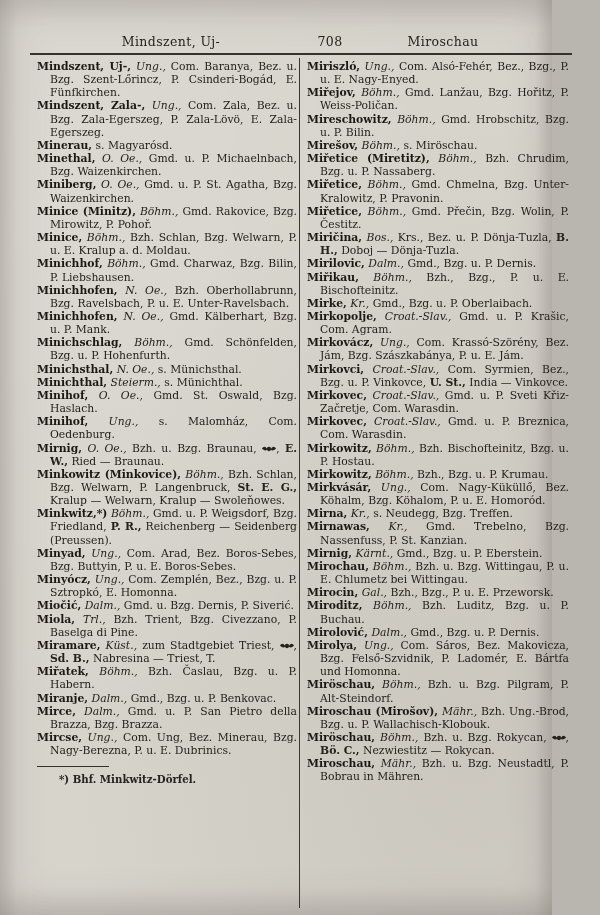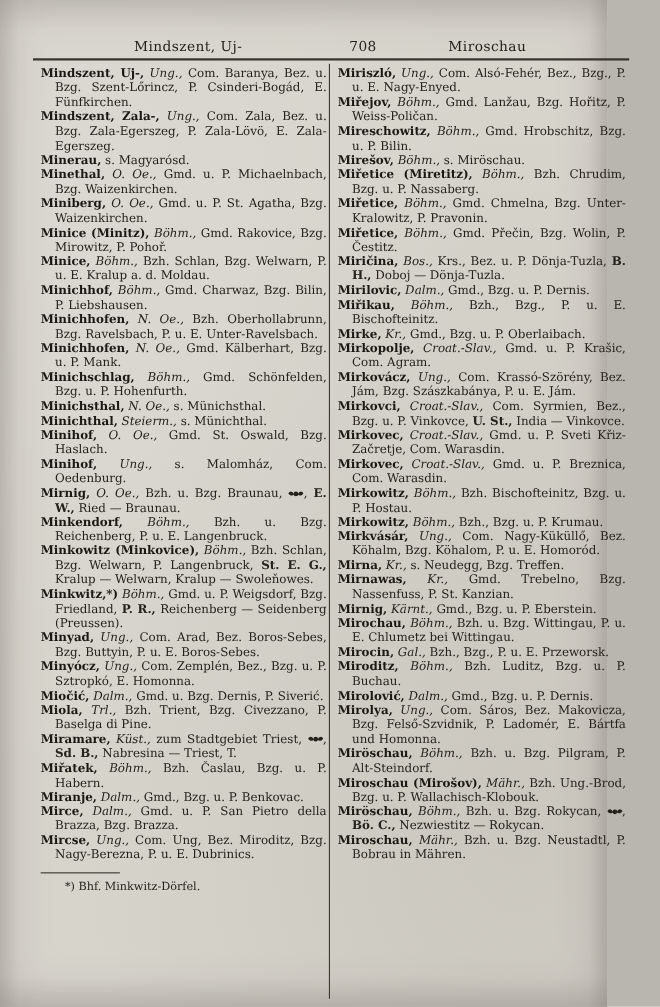--- a/index.html
+++ b/index.html
@@ -30,21 +30,21 @@
   .col-right{left:307px;width:262px;}
   .entry{margin:0;padding-left:13px;text-indent:-13px;}
   .hw{font-weight:bold;color:#1c1914;}
   .it{font-style:italic;}
   .b{font-weight:bold;}
   .r{}
   .ric svg{display:inline-block;vertical-align:-1px;}
   
   .footnote-block{margin-top:9px;}
   .fn-rule{width:72px;height:1.1px;background:#35322b;margin:0 0 6px 0;}
-  .fn-text{margin:0;padding-left:22px;font-size:10.2px;font-weight:normal;text-indent:0;}
+  .fn-text{margin:0;padding-left:22px;font-size:10.2px;font-weight:bold;text-indent:0;}
 </style>
 </head>
 <body>
 
 <div class="page">
 
   <div class="hdr-word hdr-left">Mindszent, Uj-</div>
   <div class="hdr-word hdr-num">708</div>
   <div class="hdr-word hdr-right">Miroschau</div>
   <div class="hdr-rule"></div>
@@ -65,36 +65,35 @@
       <p class="entry"><span class="hw">Minichschlag,</span><span class="it"> Böhm.,</span><span class="r"> Gmd. Schönfelden, Bzg. u. P. Hohenfurth.</span></p>
       <p class="entry"><span class="hw">Minichsthal,</span><span class="it"> N. Oe.,</span><span class="r"> s. Münichsthal.</span></p>
       <p class="entry"><span class="hw">Minichthal,</span><span class="it"> Steierm.,</span><span class="r"> s. Münichthal.</span></p>
       <p class="entry"><span class="hw">Minihof,</span><span class="it"> O. Oe.,</span><span class="r"> Gmd. St. Oswald, Bzg. Haslach.</span></p>
       <p class="entry"><span class="hw">Minihof,</span><span class="it"> Ung.,</span><span class="r"> s. Malomház, Com. Oedenburg.</span></p>
       <p class="entry"><span class="hw">Mirnig,</span><span class="it"> O. Oe.,</span><span class="r"> Bzh. u. Bzg. Braunau, </span><span class="ric"><svg width="14" height="8" viewBox="0 0 30 16">
             <circle cx="15" cy="8" r="4.6" fill="#25221c"></circle>
             <path d="M11 8 C7 1 3 2.5 0 7 C3 11 8 12.5 11.5 9 Z" fill="#25221c"></path>
             <path d="M19 8 C23 1 27 2.5 30 7 C27 11 22 12.5 18.5 9 Z" fill="#25221c"></path>
           </svg></span><span class="r">, </span><span class="b">E. W.,</span><span class="r"> Ried — Braunau.</span></p>
-      <p class="entry"><span class="hw">Minkendorf,</span><span class="it"> Böhm.,</span><span class="r"> Bzh. u. Bzg. Reichenberg, P. u. E. Langenbruck.</span></p>
       <p class="entry"><span class="hw">Minkowitz (Minkovice),</span><span class="it"> Böhm.,</span><span class="r"> Bzh. Schlan, Bzg. Welwarn, P. Langenbruck, </span><span class="b">St. E. G.,</span><span class="r"> Kralup — Welwarn, Kralup — Swoleňowes.</span></p>
       <p class="entry"><span class="hw">Minkwitz,*)</span><span class="it"> Böhm.,</span><span class="r"> Gmd. u. P. Weigsdorf, Bzg. Friedland, </span><span class="b">P. R.,</span><span class="r"> Reichenberg — Seidenberg (Preussen).</span></p>
       <p class="entry"><span class="hw">Minyad,</span><span class="it"> Ung.,</span><span class="r"> Com. Arad, Bez. Boros-Sebes, Bzg. Buttyin, P. u. E. Boros-Sebes.</span></p>
       <p class="entry"><span class="hw">Minyócz,</span><span class="it"> Ung.,</span><span class="r"> Com. Zemplén, Bez., Bzg. u. P. Sztropkó, E. Homonna.</span></p>
       <p class="entry"><span class="hw">Miočić,</span><span class="it"> Dalm.,</span><span class="r"> Gmd. u. Bzg. Dernis, P. Siverić.</span></p>
       <p class="entry"><span class="hw">Miola,</span><span class="it"> Trl.,</span><span class="r"> Bzh. Trient, Bzg. Civezzano, P. Baselga di Pine.</span></p>
       <p class="entry"><span class="hw">Miramare,</span><span class="it"> Küst.,</span><span class="r"> zum Stadtgebiet Triest, </span><span class="ric"><svg width="14" height="8" viewBox="0 0 30 16">
             <circle cx="15" cy="8" r="4.6" fill="#25221c"></circle>
             <path d="M11 8 C7 1 3 2.5 0 7 C3 11 8 12.5 11.5 9 Z" fill="#25221c"></path>
             <path d="M19 8 C23 1 27 2.5 30 7 C27 11 22 12.5 18.5 9 Z" fill="#25221c"></path>
           </svg></span><span class="r">, </span><span class="b">Sd. B.,</span><span class="r"> Nabresina — Triest, T.</span></p>
       <p class="entry"><span class="hw">Miřatek,</span><span class="it"> Böhm.,</span><span class="r"> Bzh. Časlau, Bzg. u. P. Habern.</span></p>
       <p class="entry"><span class="hw">Miranje,</span><span class="it"> Dalm.,</span><span class="r"> Gmd., Bzg. u. P. Benkovac.</span></p>
       <p class="entry"><span class="hw">Mirce,</span><span class="it"> Dalm.,</span><span class="r"> Gmd. u. P. San Pietro della Brazza, Bzg. Brazza.</span></p>
-      <p class="entry"><span class="hw">Mircse,</span><span class="it"> Ung.,</span><span class="r"> Com. Ung, Bez. Miroditz, Bzg. Nagy-Berezna, P. u. E. Dubrinics.</span></p>
+      <p class="entry"><span class="hw">Mircse,</span><span class="it"> Ung.,</span><span class="r"> Com. Ung, Bez. Minerau, Bzg. Nagy-Berezna, P. u. E. Dubrinics.</span></p>
       <div class="footnote-block">
         <div class="fn-rule"></div>
         <p class="fn-text">*) Bhf. Minkwitz-Dörfel.</p>
       </div>
     </div>
   <div class="col col-right">
       <p class="entry"><span class="hw">Miriszló,</span><span class="it"> Ung.,</span><span class="r"> Com. Alsó-Fehér, Bez., Bzg., P. u. E. Nagy-Enyed.</span></p>
       <p class="entry"><span class="hw">Miřejov,</span><span class="it"> Böhm.,</span><span class="r"> Gmd. Lanžau, Bzg. Hořitz, P. Weiss-Poličan.</span></p>
       <p class="entry"><span class="hw">Mireschowitz,</span><span class="it"> Böhm.,</span><span class="r"> Gmd. Hrobschitz, Bzg. u. P. Bilin.</span></p>
       <p class="entry"><span class="hw">Mirešov,</span><span class="it"> Böhm.,</span><span class="r"> s. Miröschau.</span></p>

